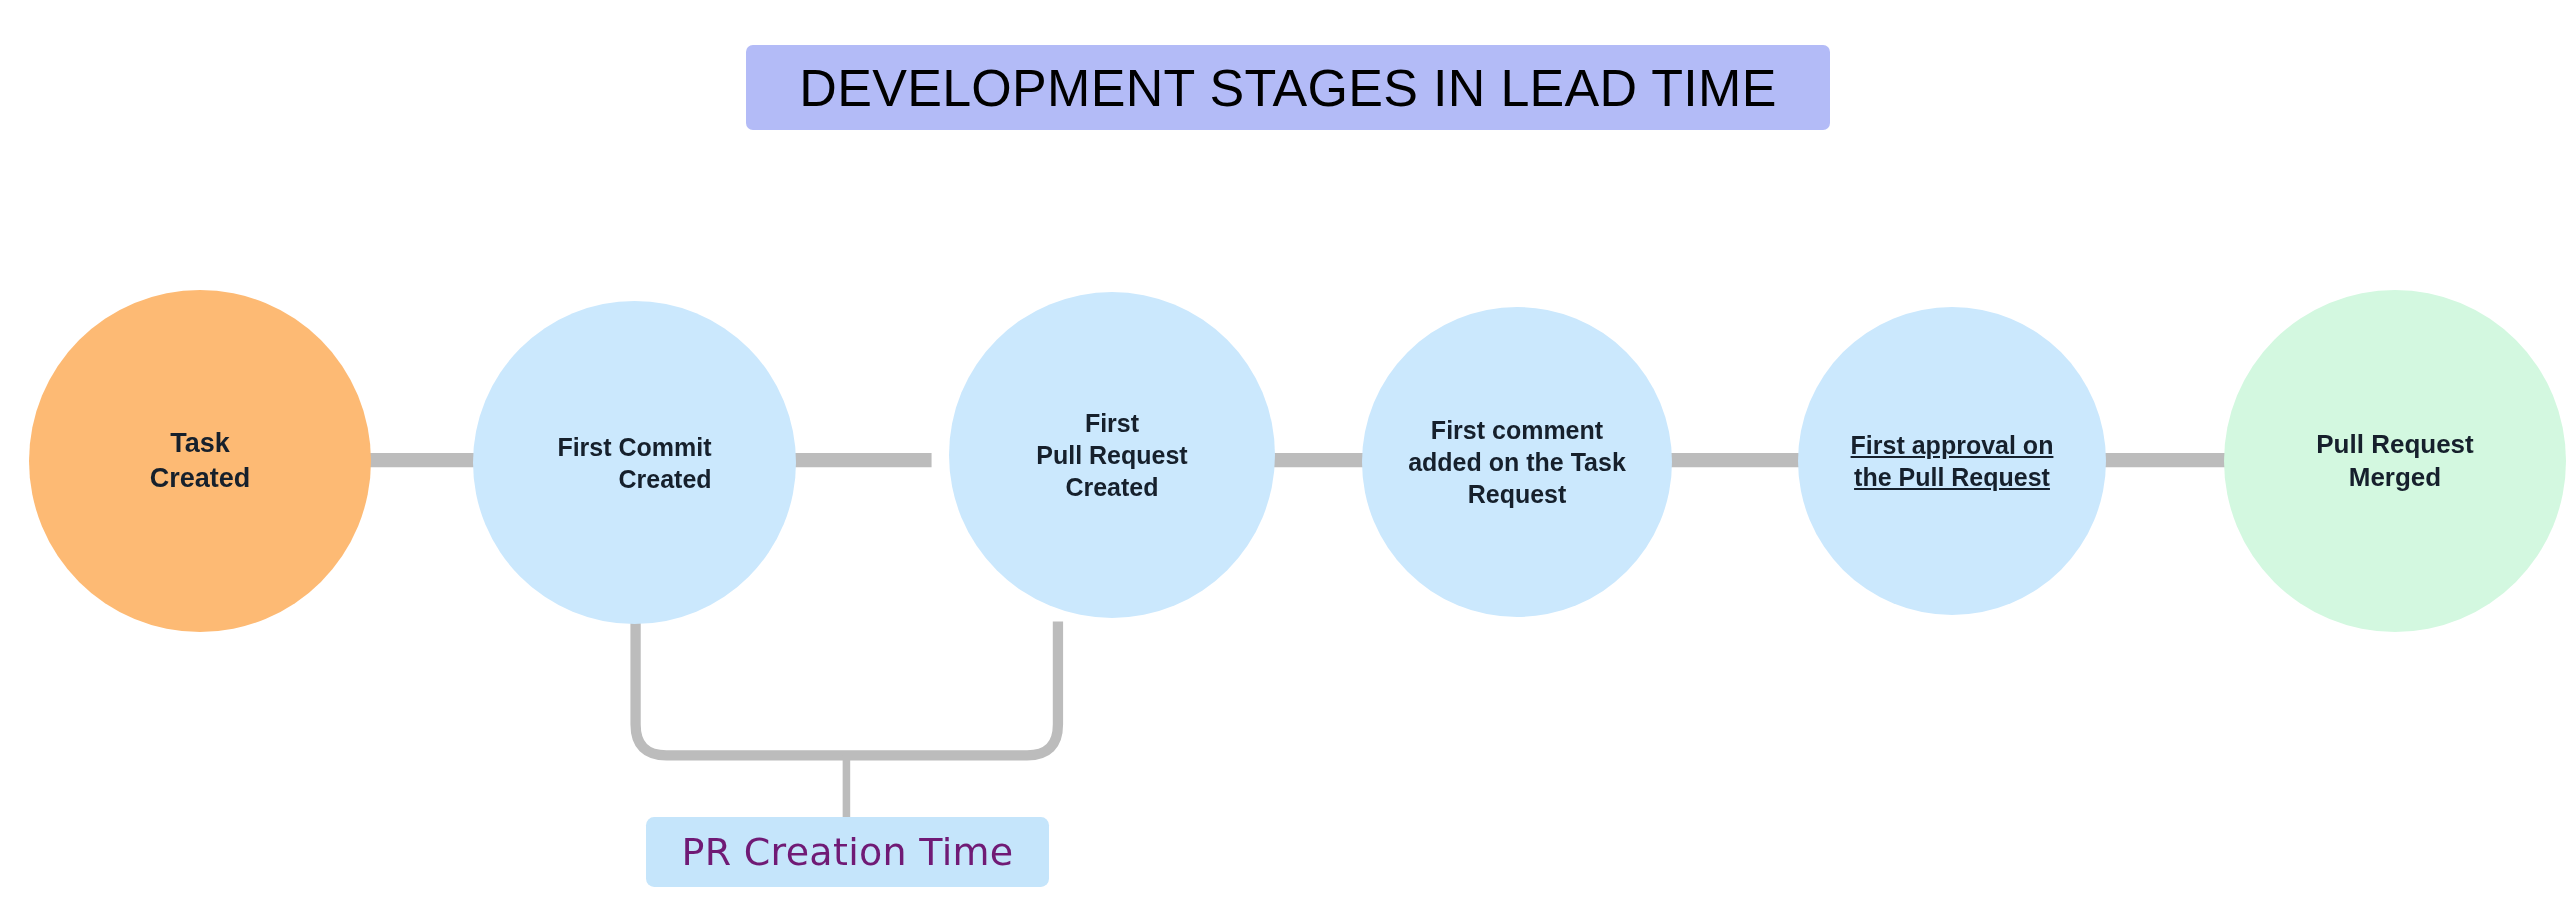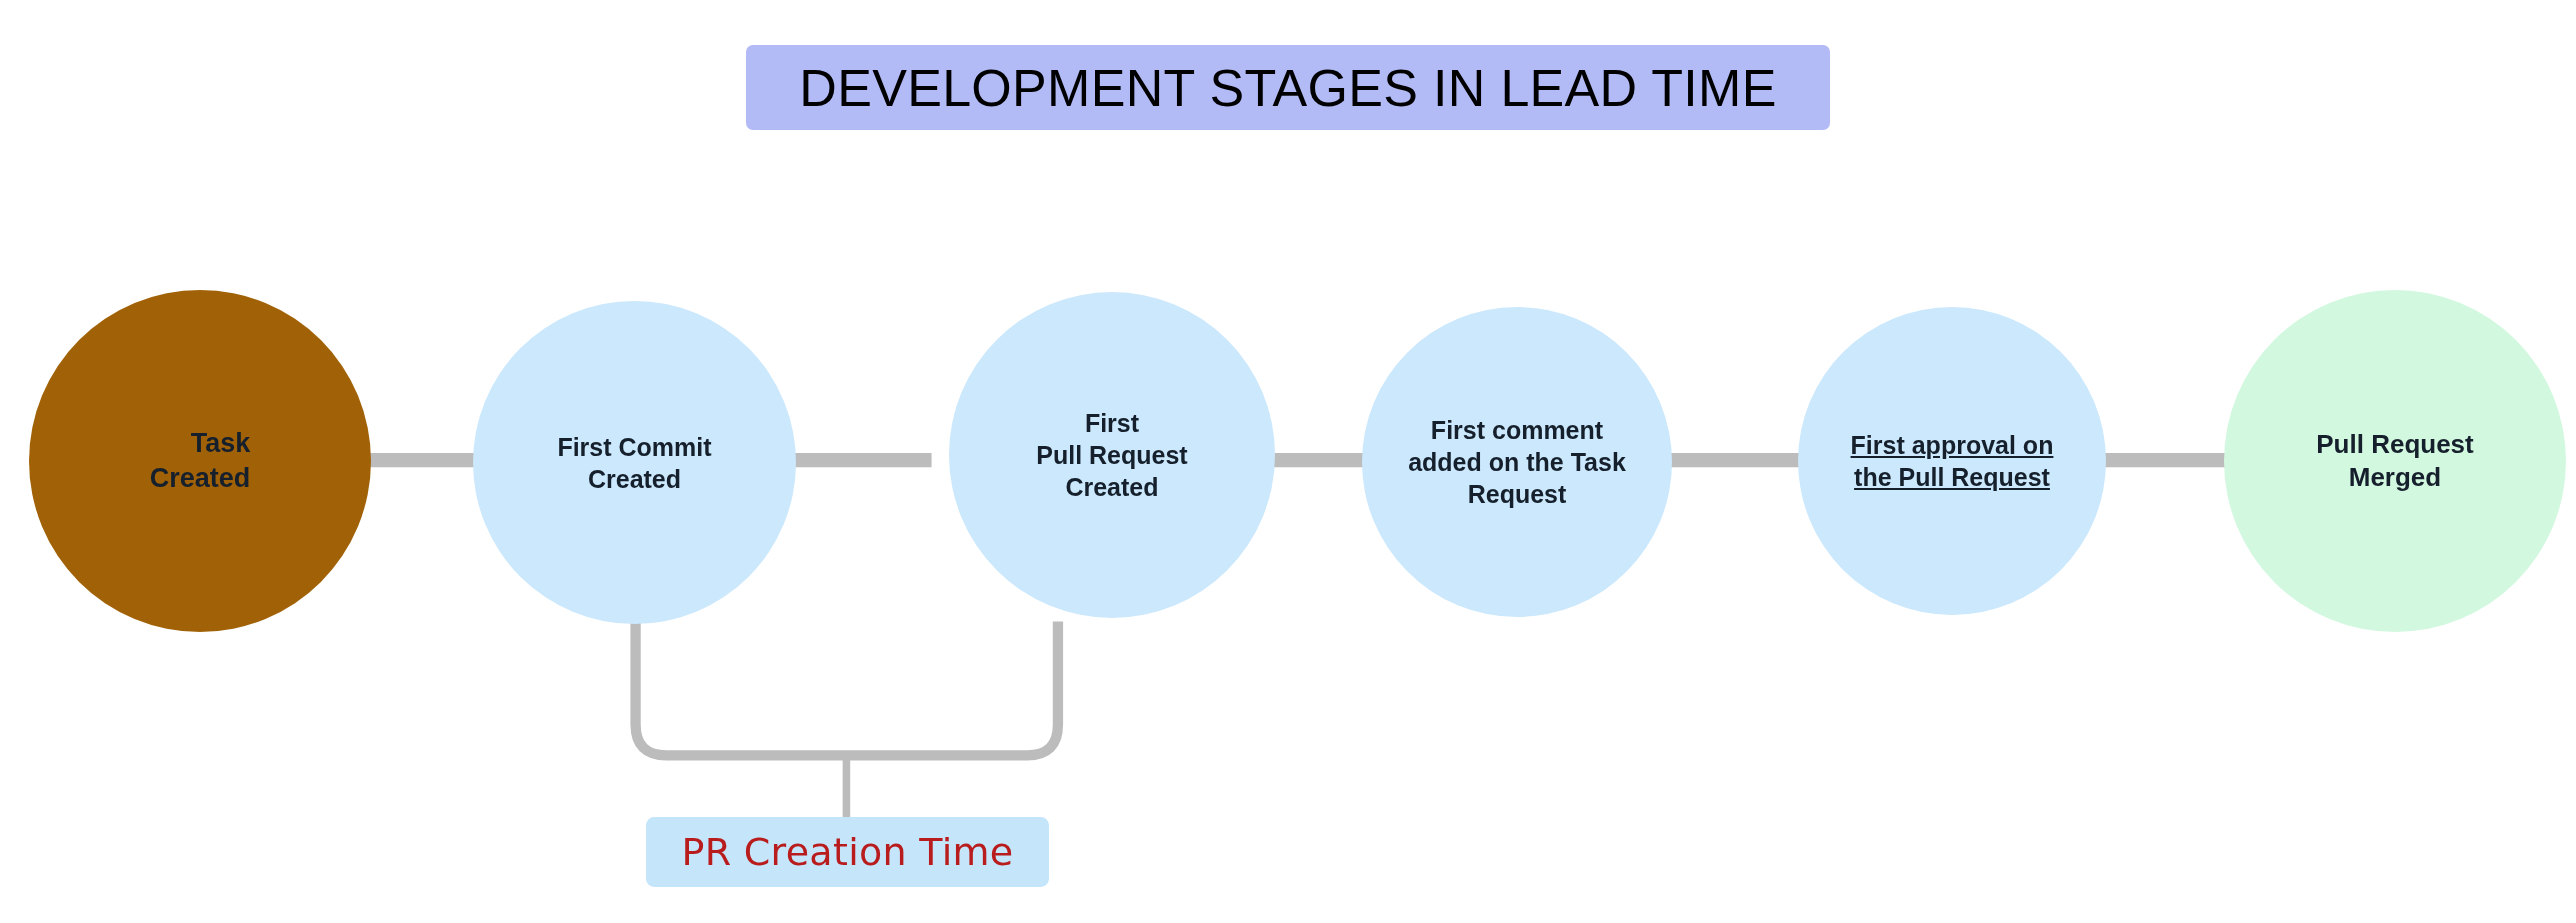--- a/index.html
+++ b/index.html
@@ -67,27 +67,27 @@
   }
   .node .node-label {
     font-family: "Liberation Sans", sans-serif;
     font-weight: 700;
     color: #16202c;
     line-height: 1.28;
     white-space: pre-line;
     padding: 0 18px;
   }
 
-  .node.pink  { background: #a16207; text-align: right; }
+  .node.pink  { background: #fdba74; }
   .node.blue  { background: #cbe8fd; }
   .node.green { background: #d3f8e0; }
 
   
   #node-task-created      { left: 29px;   top: 290px; width: 342px; height: 342px; }
-  #node-first-commit      { left: 473px;  top: 301px; width: 323px; height: 323px; }
+  #node-first-commit      { left: 473px;  top: 301px; width: 323px; height: 323px; text-align: right; }
   #node-first-pr          { left: 949px; top: 292px; width: 326px; height: 326px; }
   #node-first-comment     { left: 1362px; top: 307px; width: 310px; height: 310px; }
   #node-first-approval    { left: 1798px; top: 307px; width: 308px; height: 308px; }
   #node-pr-merged         { left: 2224px; top: 290px; width: 342px; height: 342px; }
 
   #node-task-created   .node-label { font-size: 27px; }
   #node-first-commit   .node-label { font-size: 25px; }
   #node-first-pr       .node-label { font-size: 25px; }
   #node-first-comment  .node-label { font-size: 25px; }
   #node-first-approval .node-label { font-size: 25px; text-decoration: underline; }
@@ -104,21 +104,21 @@
     border-radius: 8.2px;
     display: flex;
     align-items: center;
     justify-content: center;
     box-sizing: border-box;
   }
   .annotation-box .annotation-text {
     font-family: "DejaVu Sans", sans-serif;
     font-size: 38px;
     font-weight: 400;
-    color: #b91c1c;
+    color: #701a75;
     line-height: 1;
     white-space: nowrap;
     letter-spacing: 0.3px;
   }
 </style>
 </head>
 <body>
 
 <div id="diagram-root">
 

